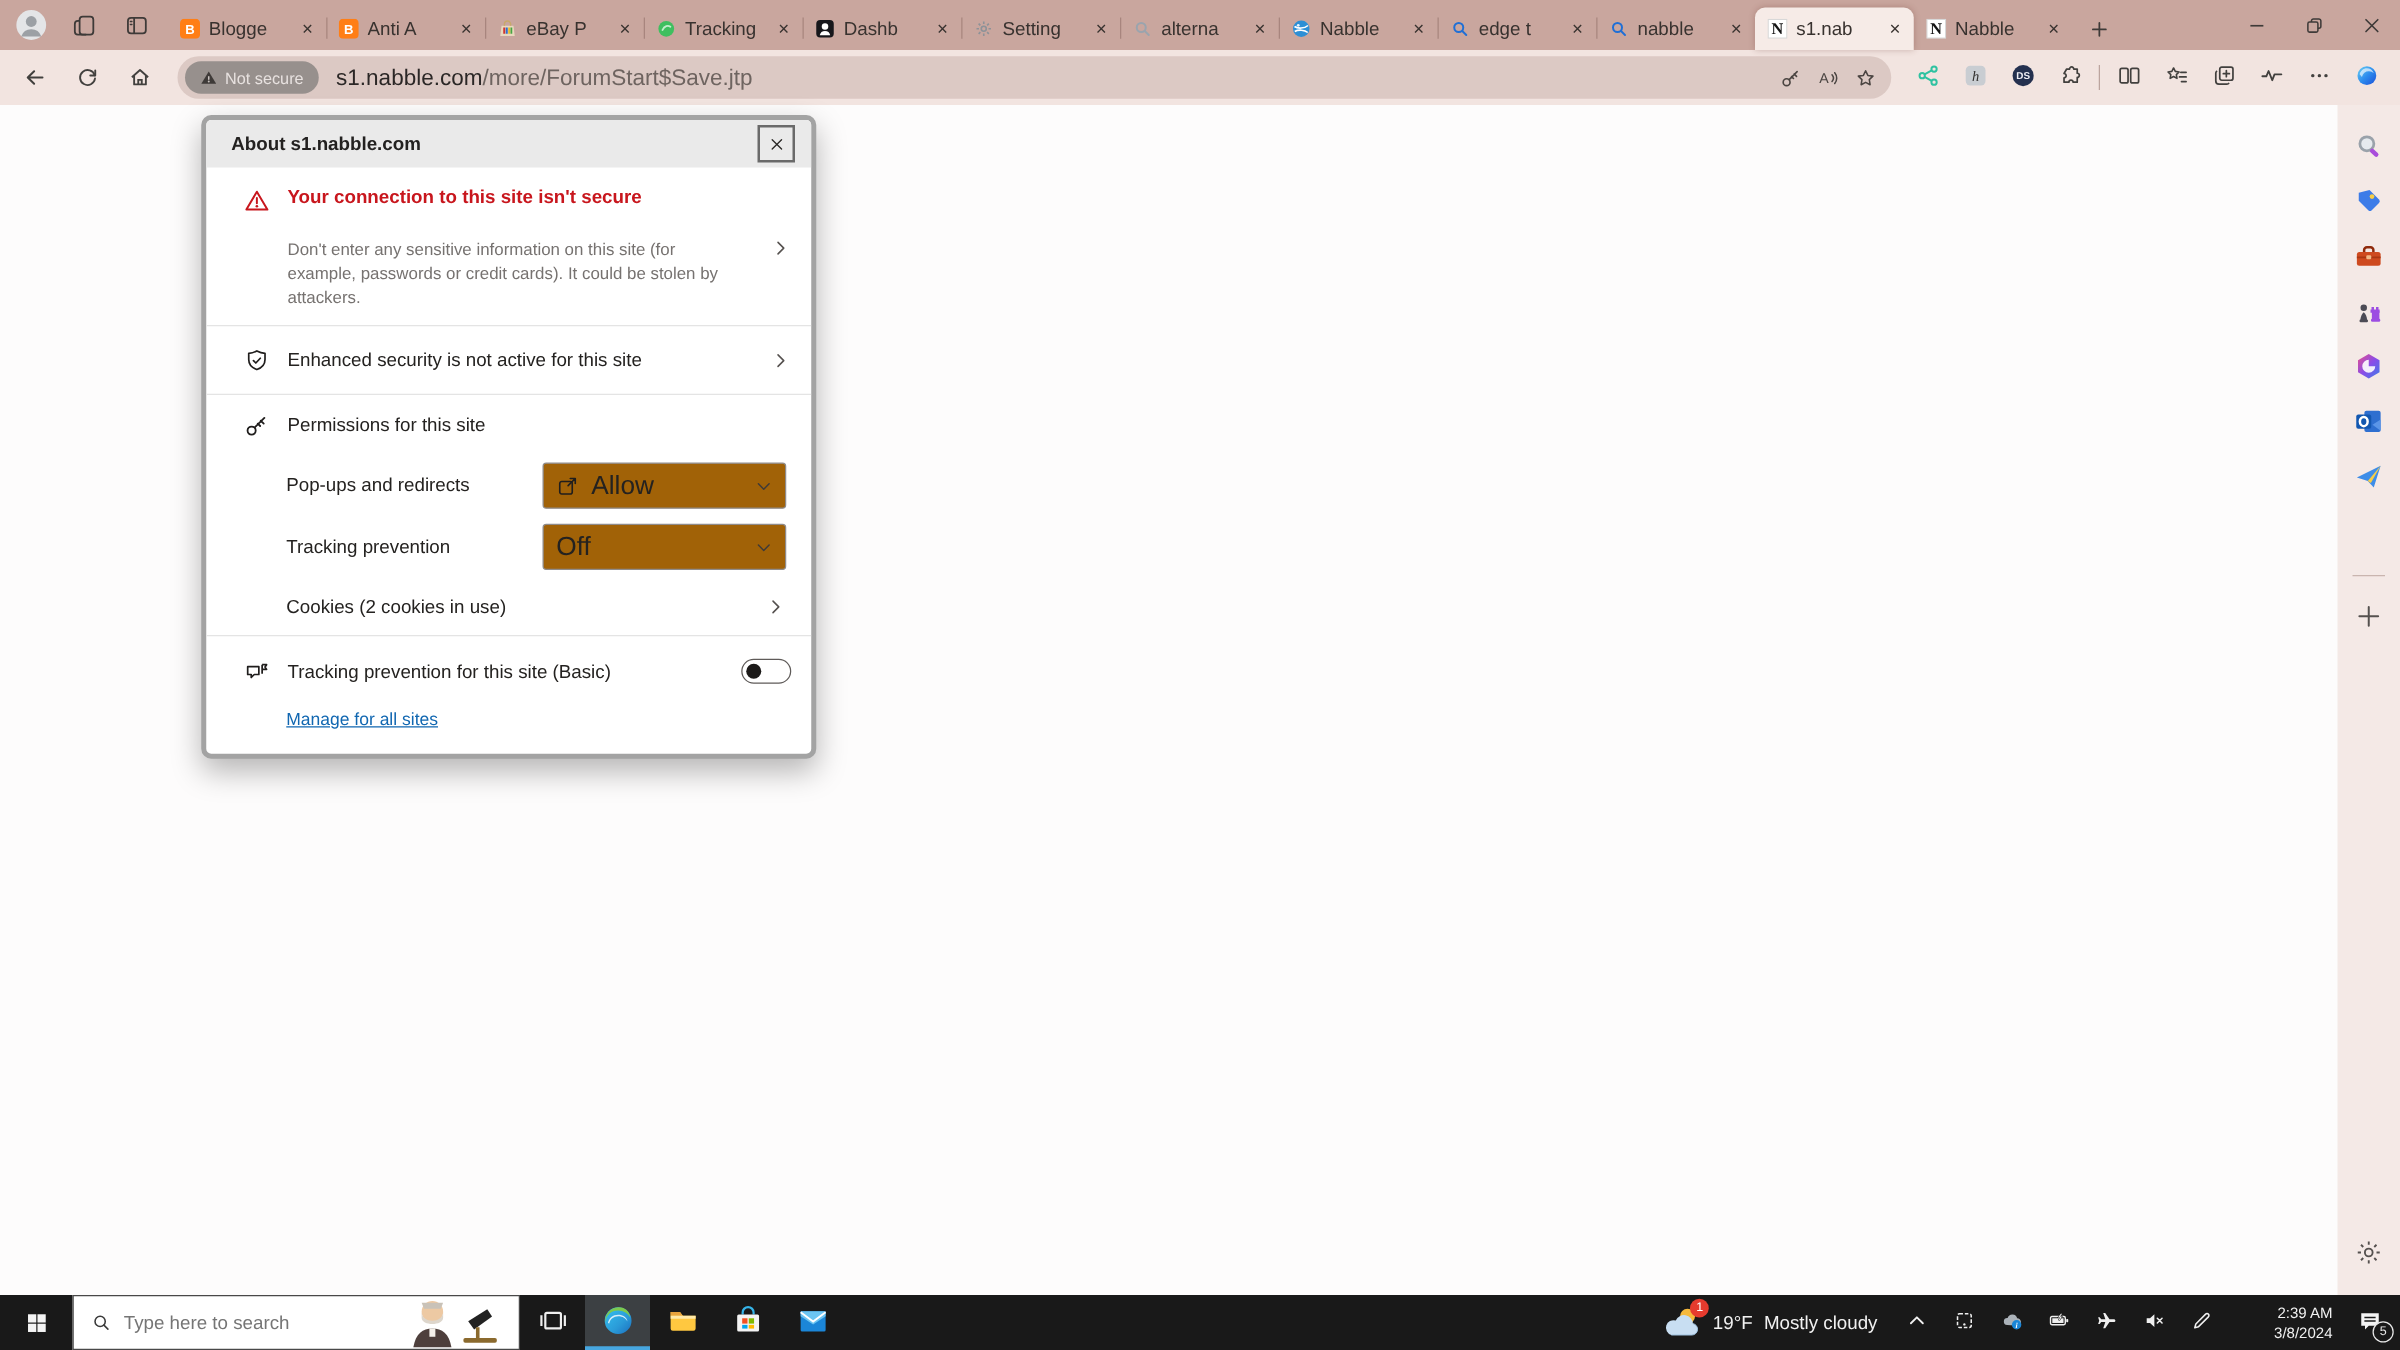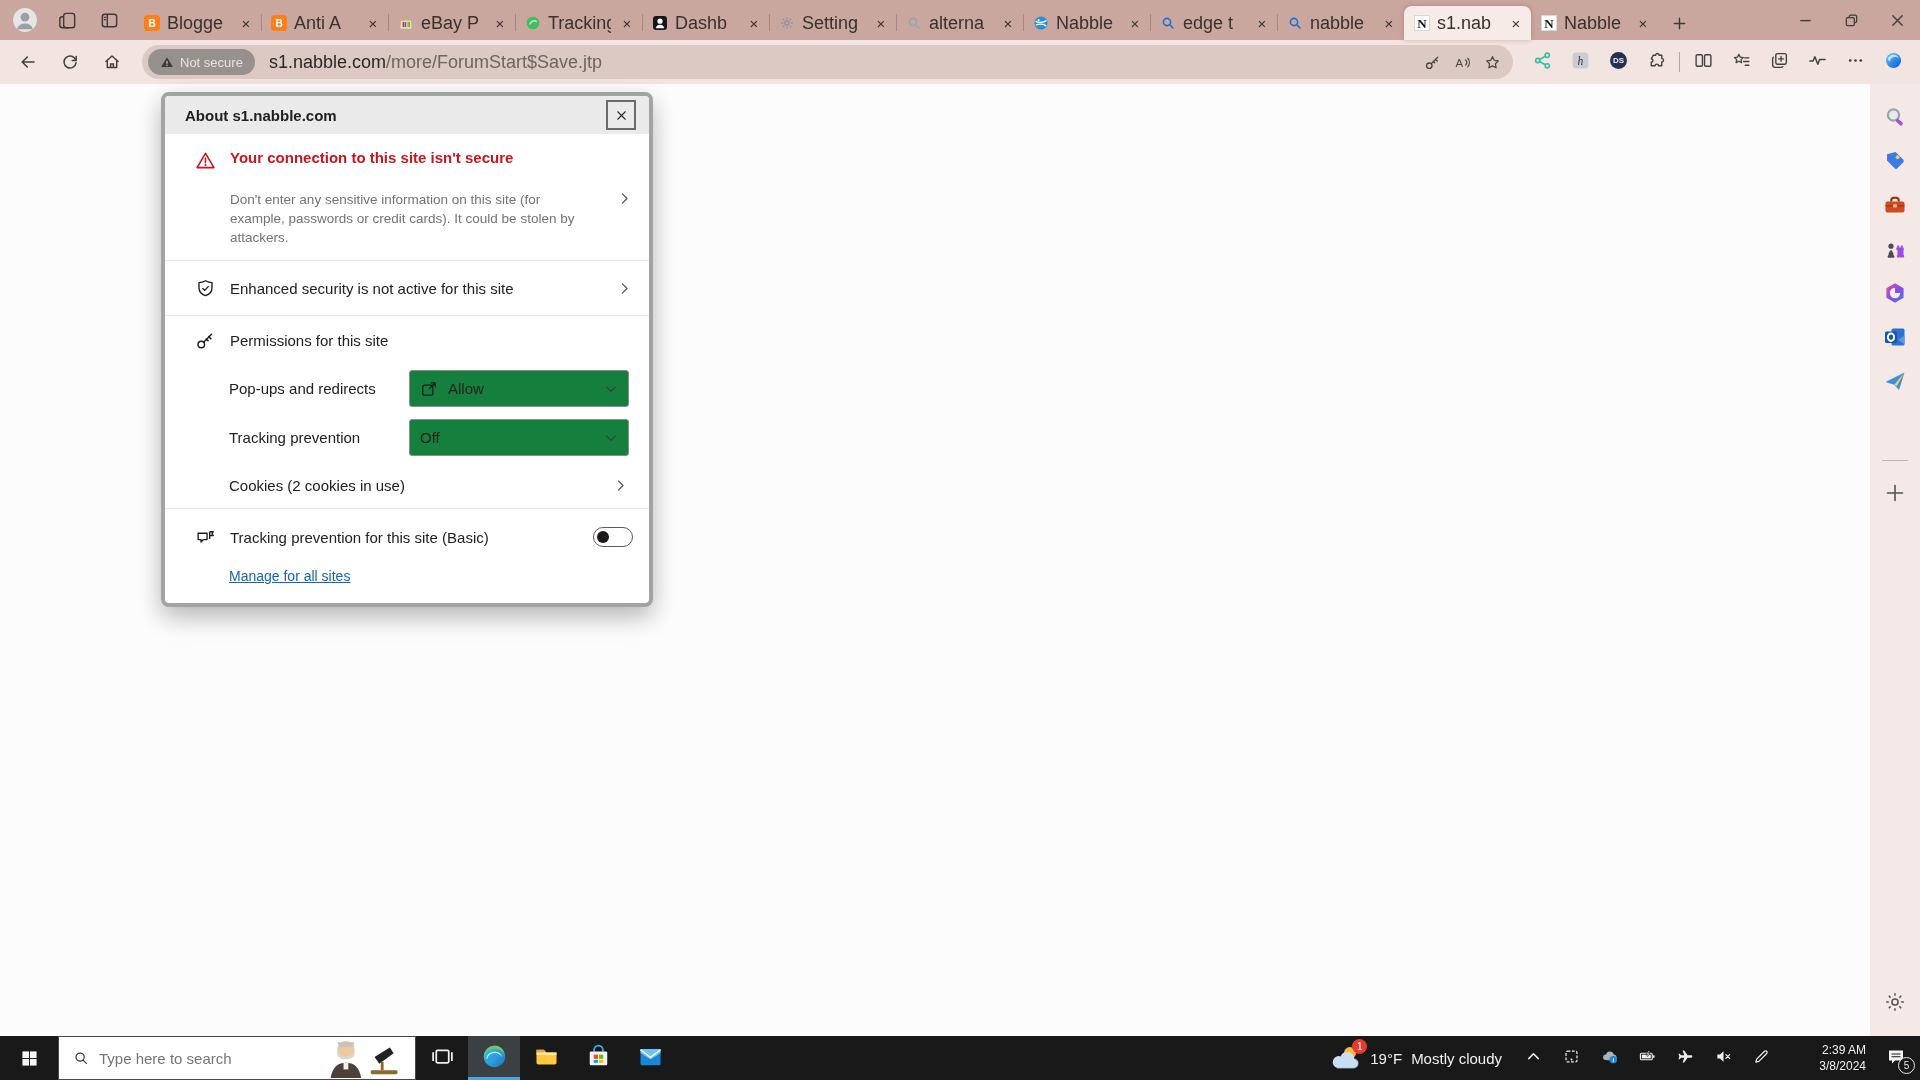--- a/index.html
+++ b/index.html
@@ -14,21 +14,21 @@
 .icon-btn{border:none;background:transparent;display:flex;align-items:center;justify-content:center;cursor:pointer;padding:0}
 .tb-left .icon-btn{width:26px;height:26px}
 .tb-left .icon-btn svg{width:21px;height:21px}
 #tabs{display:flex;align-items:flex-end;height:40px;margin-left:4px}
 .tab{width:127px;min-width:0;height:34px;display:flex;align-items:center;gap:7px;padding:0 6px 0 10px;border-radius:8px 8px 0 0;position:relative;color:#38322F}
 .tab.active{background:#F6EBE7;box-shadow:0 0 5px rgba(110,60,50,.3)}
 .tab:not(.active)::before{content:"";position:absolute;left:0;top:8px;height:17px;width:1px;background:#A8857E}
 .tab:first-child::before,.tab.active::before,.tab.active+.tab::before{display:none}
 .fav{width:16px;height:16px;flex:none}
 .fav svg{width:16px;height:16px;display:block}
-.ttl{flex:1;font-size:18px;white-space:nowrap;overflow:hidden}
+.ttl{flex:1;font-size:15px;white-space:nowrap;overflow:hidden}
 .tclose{flex:none;width:18px;height:18px;display:flex;align-items:center;justify-content:center;font-size:15px;color:#38322F;border-radius:4px}
 .newtab{width:34px;height:34px;align-self:flex-end;margin-left:4px}
 .newtab svg{width:17px;height:17px}
 .wincontrols{margin-left:auto;display:flex}
 .winbtn{width:46px;height:40px}
 .winbtn svg{width:17px;height:17px}
 
 
 .toolbar{height:44px;background:#F2E4E0;display:flex;align-items:center;padding:0 8px;gap:2px}
 .nav-btn{width:40px;height:36px;border-radius:6px}
@@ -68,21 +68,21 @@
 .warn-title{color:#C8161D;font-size:15px;font-weight:700;margin-bottom:24px}
 .warn-text{font-size:13.5px;color:#767270;line-height:1.42;max-width:356px}
 .sec-chev{align-self:center;flex:none;width:16px}
 .sec-chev svg{width:15px;height:15px;display:block}
 .hrow{display:flex;align-items:center;padding:0 16px 0 30px;gap:14px;min-height:54px;font-size:15px;font-weight:400;color:#242220}
 .hrow .grow{flex:1}
 .divider{height:1px;background:#E4E4E4}
 .permhead{min-height:48px}
 .prow{display:flex;align-items:center;padding:3px 20px 3px 64px;min-height:49px;font-size:15px;color:#242220}
 .prow .plabel{flex:1;font-weight:400}
-.dropdown{width:220px;height:37px;border:1px solid #8F8B8A;border-radius:3px;background:#15803d;display:flex;align-items:center;padding:0 10px;gap:10px;font-size:15px;color:#242220;cursor:pointer;font-family:inherit}
+.dropdown{width:195px;height:37px;border:1px solid #8F8B8A;border-radius:3px;background:#a16207;display:flex;align-items:center;padding:0 10px;gap:10px;font-size:21px;color:#242220;cursor:pointer;font-family:inherit}
 .dd-ic svg{width:18px;height:18px;display:block}
 .dd-chev{margin-left:auto}
 .dd-chev svg{width:14px;height:14px;display:block}
 .crow{min-height:46px}
 .crow .plabel{flex:1;font-size:15px}
 .trow{min-height:56px}
 .toggle{width:40px;height:20px;border:1px solid #5F5B59;border-radius:11px;position:relative;background:#fff;flex:none;cursor:pointer}
 .toggle::after{content:"";position:absolute;left:3px;top:3px;width:12px;height:12px;border-radius:50%;background:#1C1A19}
 .linkrow{padding:2px 20px 18px 64px}
 .link{color:#1167B1;text-decoration:underline;font-size:14px;cursor:pointer}

